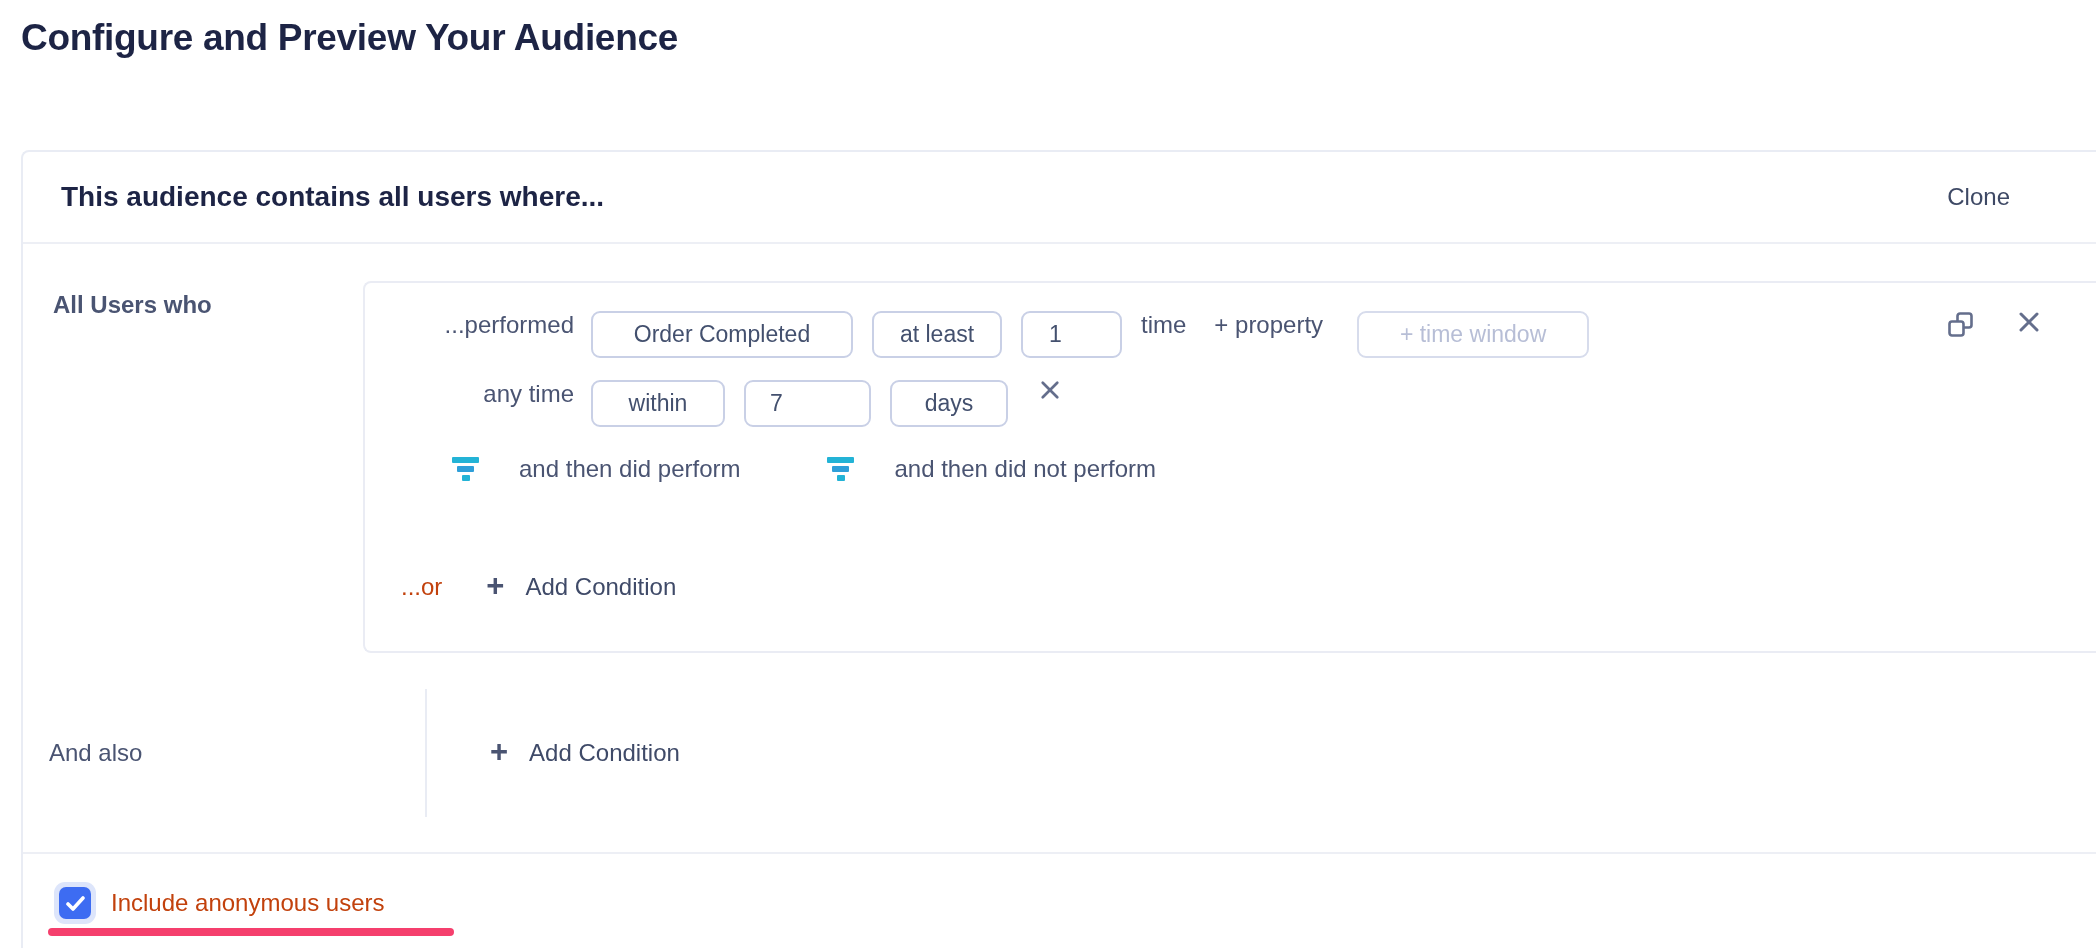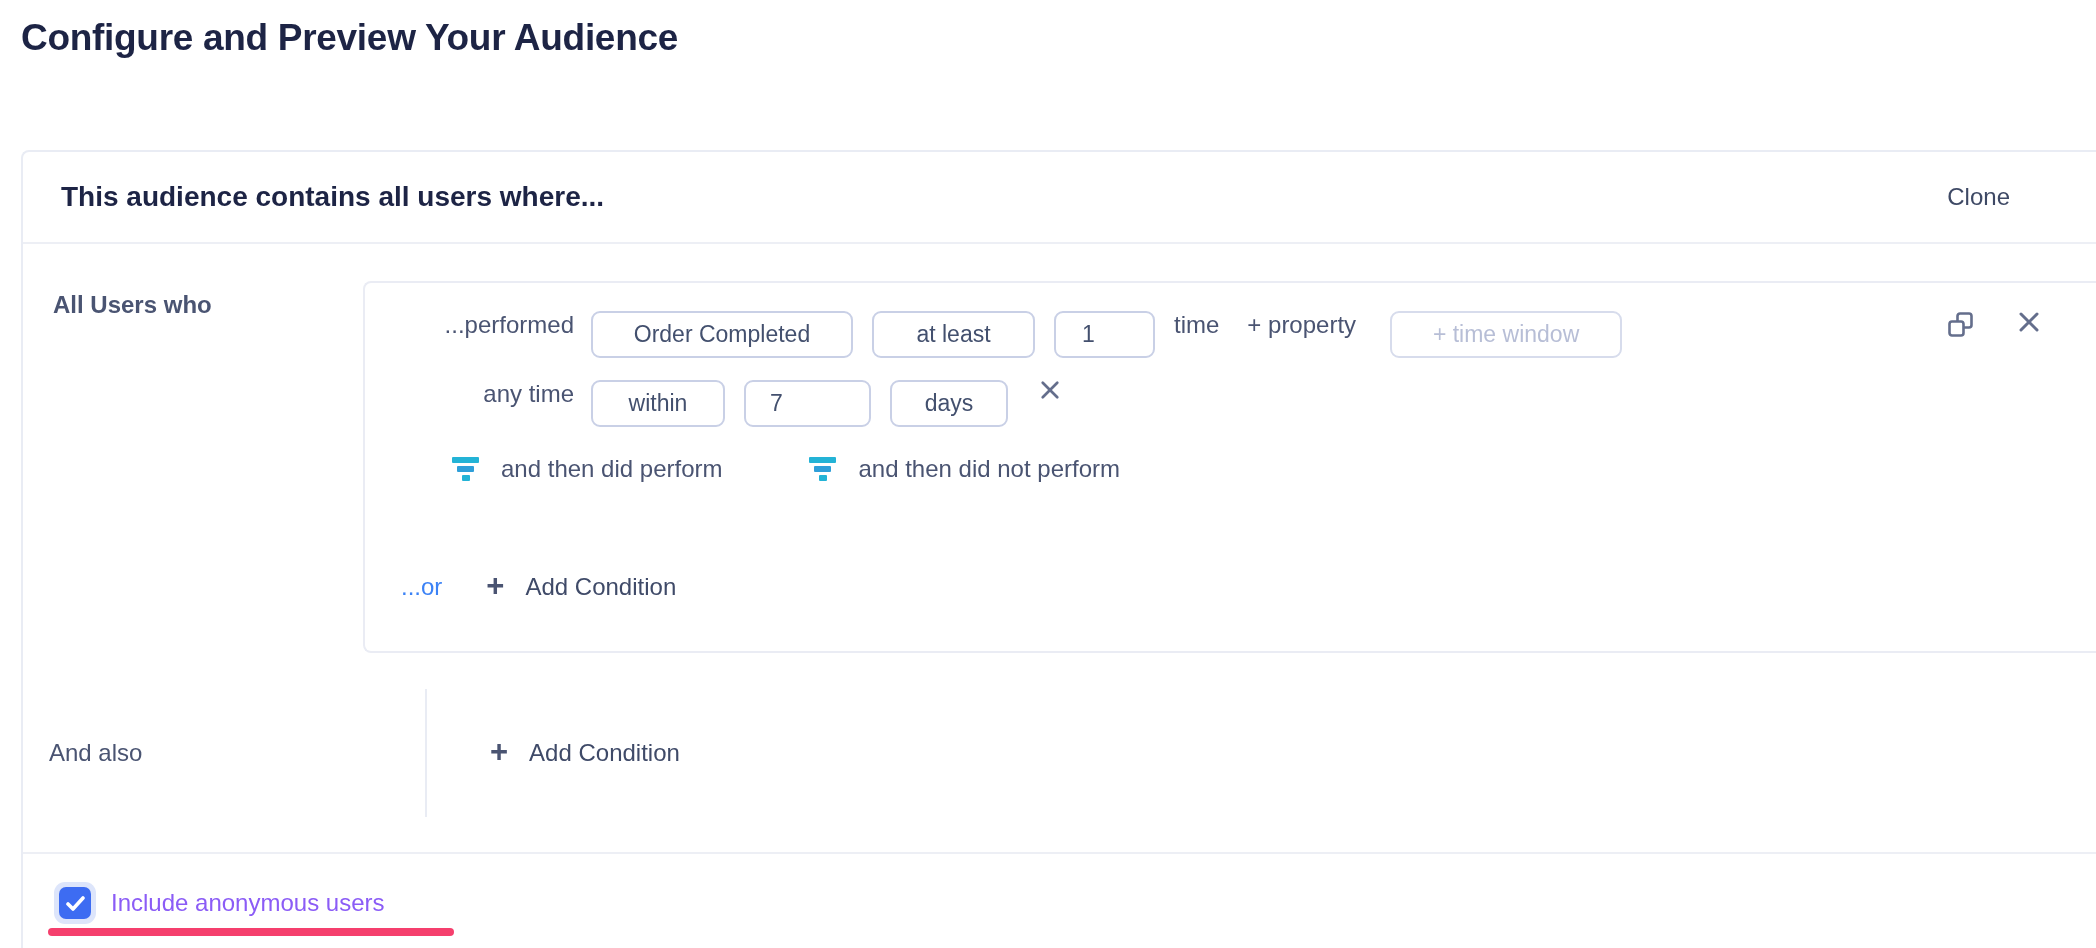--- a/index.html
+++ b/index.html
@@ -44,21 +44,21 @@
     width:226px; flex-shrink:0; text-align:right; padding-right:17px;
     font-size:24px; color:#4a5472;
   }
   .chip {
     height:47px; display:inline-flex; align-items:center; justify-content:center;
     border:2px solid #c9d0e6; border-radius:9px; background:#fff;
     font-family:inherit; font-size:23px; color:#43506e;
     margin-right:19px; padding:18px; cursor:pointer;
   }
   .w-event { width:262px; }
-  .w-op    { width:163px; }
+  .w-op    { width:130px; }
   .w-within{ width:134px; }
   .w-days  { width:118px; }
   .num-input {
     height:47px; border:2px solid #c9d0e6; border-radius:9px; background:#fff;
     font-family:inherit; font-size:23px; color:#43506e;
     margin-right:19px; padding:0 0 0 26px; outline:none;
   }
   .w-count { width:101px; }
   .w-range { width:127px; padding-left:24px; }
   .text-label { font-size:24px; color:#4a5472; }
@@ -68,48 +68,48 @@
     width:232px; height:47px; border:2px solid #d7dcec; border-radius:9px;
     background:#fff; font-family:inherit; font-size:23px; color:#8b93ad;
     text-align:center; outline:none;
   }
   .ph-input::placeholder { color:#b7bed6; opacity:1; }
   .icon-btn { background:none; border:none; padding:0; cursor:pointer; line-height:0; }
   .copy-btn { margin-left:auto; margin-right:44px; }
   .close2-btn { margin-left:13px; }
 
   .then-row { display:flex; align-items:center; margin:28px 0 0 87px; gap:87px; }
-  .then-item { display:flex; align-items:center; gap:22px; font-size:24px; color:#4a5472; cursor:pointer; background:none; border:none; font-family:inherit; padding:0; }
+  .then-item { display:flex; align-items:center; gap:40px; font-size:24px; color:#4a5472; cursor:pointer; background:none; border:none; font-family:inherit; padding:0; }
   .funnel { display:flex; flex-direction:column; align-items:center; gap:3px; }
   .funnel i { display:block; border-radius:1px; }
   .funnel .b1 { width:27px; height:6px; background:#23b3d6; }
   .funnel .b2 { width:17px; height:6px; background:#2f9fd9; }
   .funnel .b3 { width:8px;  height:6px; background:#23b3d6; }
 
   .or-row { display:flex; align-items:center; margin:90px 0 0 36px; }
-  .or-label { font-size:24px; color:#3b82f6; }
+  .or-label { font-size:24px; color:#c2410c; }
   .add-cond {
     display:flex; align-items:center; gap:21px; margin-left:44px;
     background:none; border:none; padding:0; cursor:pointer;
     font-family:inherit; font-size:24px; color:#3f4a68;
   }
   .plus-glyph { font-size:31px; font-weight:700; color:#4a5472; line-height:1; margin-top:-3px; }
 
   
   .section-also { display:flex; margin-top:36px; }
   .also-head { width:402px; flex-shrink:0; padding-left:26px; display:flex; align-items:center; font-size:24px; color:#4a5472; }
   .also-content { border-left:2px solid #e9ecf4; flex:1; padding:50px 0 50px 63px; display:flex; align-items:center; }
   .add-cond.also { margin-left:0; }
 
   
   .card-footer { margin-top:35px; border-top:2px solid #edeff5; position:relative; padding:28px 0 0 31px; height:101px; }
   .chk-row { display:flex; align-items:center; cursor:pointer; width:fit-content; }
   .chk-ring { width:42px; height:42px; border-radius:11px; background:#dde5fb; display:flex; align-items:center; justify-content:center; }
   .chk-box  { width:32px; height:32px; border-radius:7px; background:#3d6cf2; display:flex; align-items:center; justify-content:center; }
-  .chk-label { margin-left:15px; font-size:24px; color:#8b5cf6; }
+  .chk-label { margin-left:15px; font-size:24px; color:#c2410c; }
   .pink-line { position:absolute; left:25px; top:74px; width:406px; height:8px; border-radius:4px; background:#f53f6d; }
 </style>
 </head>
 <body>
 
 <h1 class="page-title">Configure and Preview Your Audience</h1>
 
 <div class="card">
 
   <div class="card-header">

